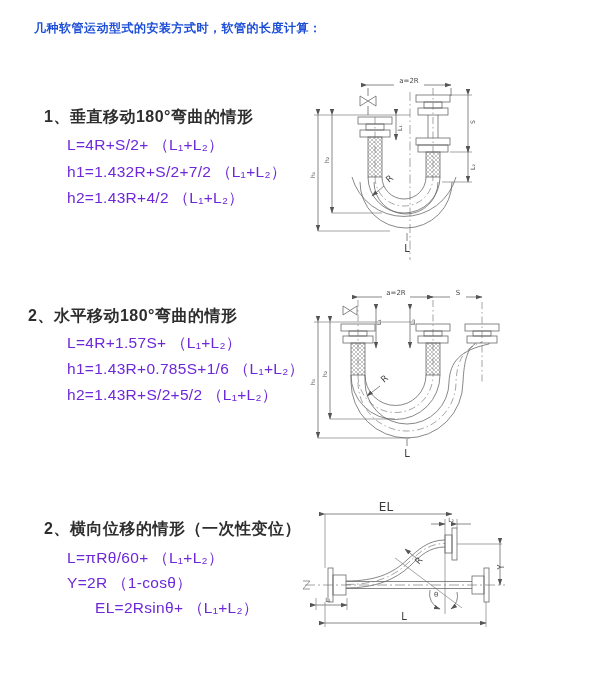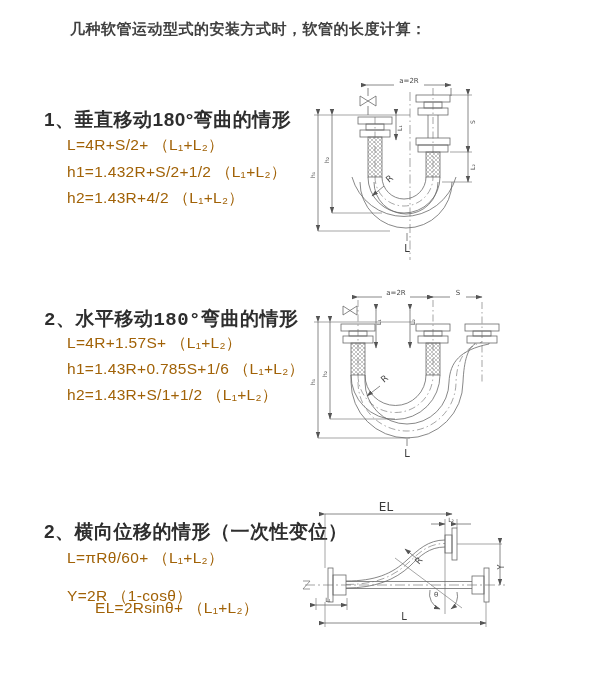--- a/index.html
+++ b/index.html
@@ -2,55 +2,55 @@
 <html><head>
 <meta charset="utf-8">
 <style>
   html,body{margin:0;padding:0;}
   body{
     width:600px;height:675px;background:#ffffff;position:relative;overflow:hidden;
     font-family:"Liberation Sans","DejaVu Sans",sans-serif;color:#2b2b2b;
   }
   .abs{position:absolute;}
   .doc-title{
-    left:34px;top:20px;font-size:15px;font-weight:700;letter-spacing:.5px;color:#404040;margin-left:36px;
+    left:34px;top:20px;font-size:12px;font-weight:700;letter-spacing:.5px;color:#1d4ed8;
   }
   .sec-heading{
-    font-size:19px;font-weight:700;letter-spacing:.5px;color:#2e2e2e;
+    font-size:16px;font-weight:700;letter-spacing:.5px;color:#2e2e2e;
   }
   .formula{
-    font-size:15.5px;font-weight:400;letter-spacing:.3px;color:#a16207;
+    font-size:15.5px;font-weight:400;letter-spacing:.3px;color:#6d28d9;
     font-family:"Liberation Sans","DejaVu Sans",sans-serif;
   }
   svg{position:absolute;overflow:visible;}
   svg text{
     font-family:"DejaVu Sans",sans-serif;fill:#4a4a4a;
   }
   .dim-t{font-size:7px;}
   .dim-s{font-size:6px;}
   .dim-b{font-size:10px;fill:#3a3a3a;}
 </style>
 </head>
 <body>
 
 <div class="abs doc-title">几种软管运动型式的安装方式时，软管的长度计算：</div>
 
 <div class="abs sec-heading" style="left:44px;top:107px;">1、垂直移动180°弯曲的情形</div>
 <div class="abs formula" style="left:67px;top:135px;">L=4R+S/2+ （L₁+L₂）</div>
-<div class="abs formula" style="left:67px;top:162px;">h1=1.432R+S/2+1/2 （L₁+L₂）</div>
+<div class="abs formula" style="left:67px;top:162px;">h1=1.432R+S/2+7/2 （L₁+L₂）</div>
 <div class="abs formula" style="left:67px;top:188px;">h2=1.43R+4/2 （L₁+L₂）</div>
 
-<div class="abs sec-heading" style="left:44px;top:306px;font-family:Liberation Mono, monospace;">2、水平移动180°弯曲的情形</div>
+<div class="abs sec-heading" style="left:28px;top:306px;">2、水平移动180°弯曲的情形</div>
 <div class="abs formula" style="left:67px;top:333px;">L=4R+1.57S+ （L₁+L₂）</div>
 <div class="abs formula" style="left:67px;top:359px;">h1=1.43R+0.785S+1/6 （L₁+L₂）</div>
-<div class="abs formula" style="left:67px;top:385px;">h2=1.43R+S/1+1/2 （L₁+L₂）</div>
+<div class="abs formula" style="left:67px;top:385px;">h2=1.43R+S/2+5/2 （L₁+L₂）</div>
 
 <div class="abs sec-heading" style="left:44px;top:519px;">2、横向位移的情形（一次性变位）</div>
 <div class="abs formula" style="left:67px;top:548px;">L=πRθ/60+ （L₁+L₂）</div>
-<div class="abs formula" style="left:67px;top:573px;margin-top:13px;">Y=2R （1-cosθ）</div>
+<div class="abs formula" style="left:67px;top:573px;">Y=2R （1-cosθ）</div>
 <div class="abs formula" style="left:67px;top:598px;margin-left:28px;">EL=2Rsinθ+ （L₁+L₂）</div>
 
 <svg style="left:310px;top:70px;" width="290" height="196" viewBox="0 0 290 196">
   <defs>
     <pattern id="hatch1" width="4" height="4" patternUnits="userSpaceOnUse">
       <path d="M0,4 L4,0 M0,0 L4,4" stroke="#8a8a8a" stroke-width="0.5"></path>
     </pattern>
     <marker id="ah" markerWidth="8" markerHeight="6" refX="6" refY="2.2" orient="auto" markerUnits="userSpaceOnUse">
       <path d="M0,0 L6.5,2.2 L0,4.4 z" fill="#555"></path>
     </marker>

